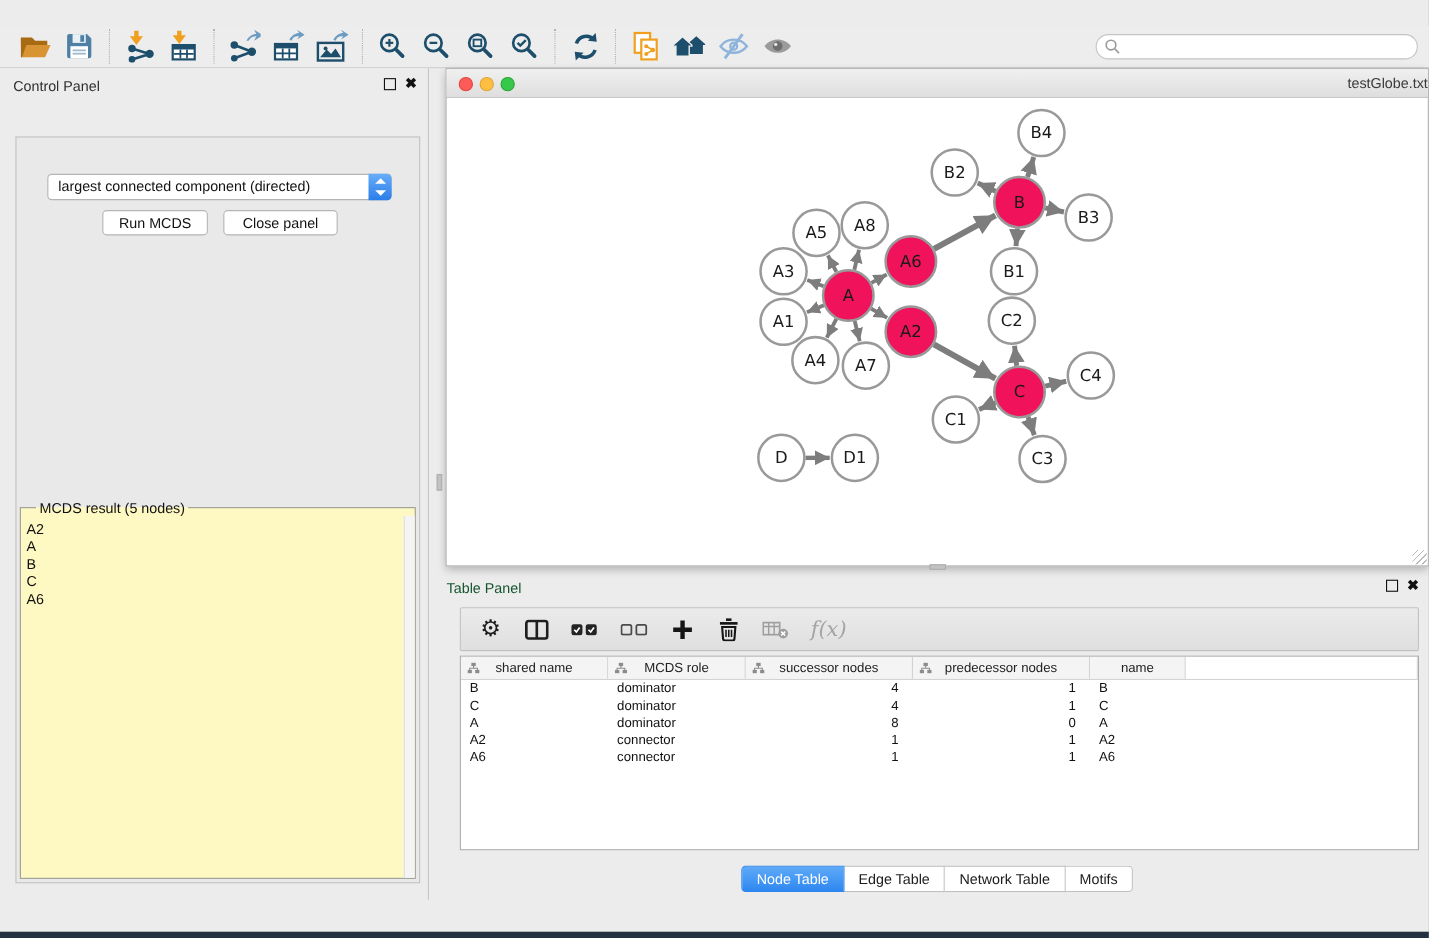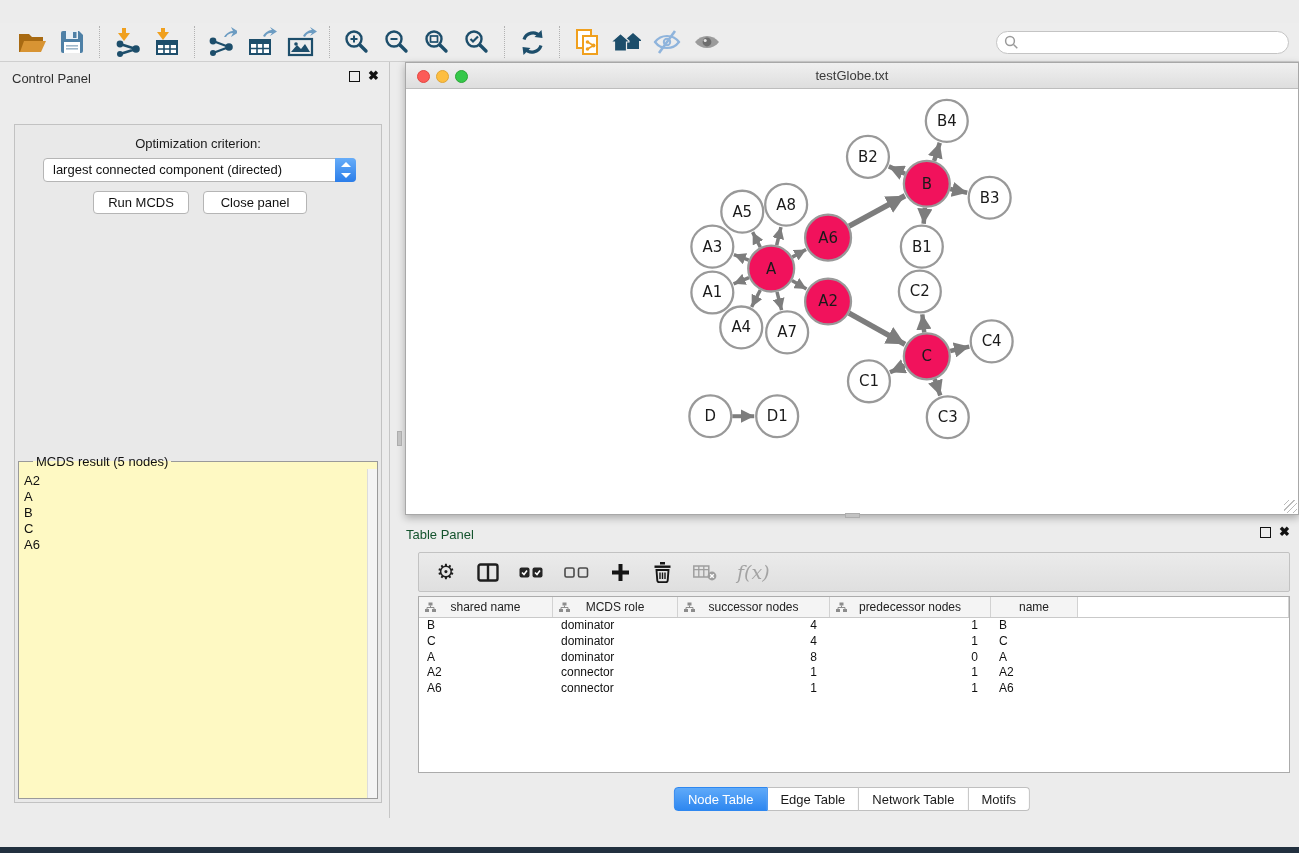--- a/index.html
+++ b/index.html
@@ -62,21 +62,21 @@
     font-size:13px; line-height:16px; padding:2px 0 0 5px; color:#111; }
   .mcds-scroll { position:absolute; right:0; top:0; bottom:0; width:10px; background:#F4F4F4; border-left:1px solid #DCDCDC; }
 
   
   .net-window { position:absolute; left:405px; top:62px; width:894px; height:453px;
     border:1px solid #A8A8A8; background:#FFF; box-shadow:0 3px 8px rgba(0,0,0,0.28); }
   .net-titlebar { position:relative; height:26px; background:linear-gradient(#F0F0F0,#DEDEDE);
     border-bottom:1px solid #BDBDBD; }
   .net-titlebar .tl { top:7px; }
   .net-titlebar .tl.red { left:11px; } .net-titlebar .tl.yellow { left:30px; } .net-titlebar .tl.green { left:49px; }
-  .net-title { text-align:center; font-size:13px; line-height:25px; color:#3A3A3A; }
+  .net-title { text-align:right; font-size:13px; line-height:25px; color:#3A3A3A; }
   .net-canvas { position:absolute; left:2px; right:2px; top:26px; bottom:2px; background:#FFF;text-decoration:underline; }
   .net-canvas svg { width:100%; height:100%; display:block; }
   .grip { position:absolute; right:1px; bottom:1px; width:13px; height:13px;
     background:repeating-linear-gradient(135deg, transparent 0 3px, #BBB 3px 4px); }
   .divider-v { position:absolute; left:397px; top:431px; width:5px; height:15px; background:#C2C2C2; border:1px solid #ADADAD; }
   .divider-h { position:absolute; left:845px; top:513px; width:15px; height:5px; background:#C2C2C2; border:1px solid #ADADAD; }
 
   
   .table-panel { position:absolute; left:405px; top:519px; width:894px; height:299px; }
   .tp-head { position:relative; height:30px; }
@@ -256,21 +256,20 @@
     </div>
   </div>
 
   <div class="left-dock">
     <div class="dock-head">
       <span class="dock-title">Control Panel</span>
       <span class="float-ico" style="right:29px;"></span>
       <span class="close-ico" style="right:10px;">✖</span>
     </div>
     <div class="cp-content">
-      <div class="opt-label">Optimization criterion:</div>
       <div class="dropdown">
         <span>largest connected component (directed)</span>
         <span class="dd-stepper">
             <i class="up"></i>
             <i class="dn"></i>
           </span>
       </div>
       <div class="cp-btn btn-run">Run MCDS</div>
       <div class="cp-btn btn-close">Close panel</div>
       <fieldset class="mcds-box">

